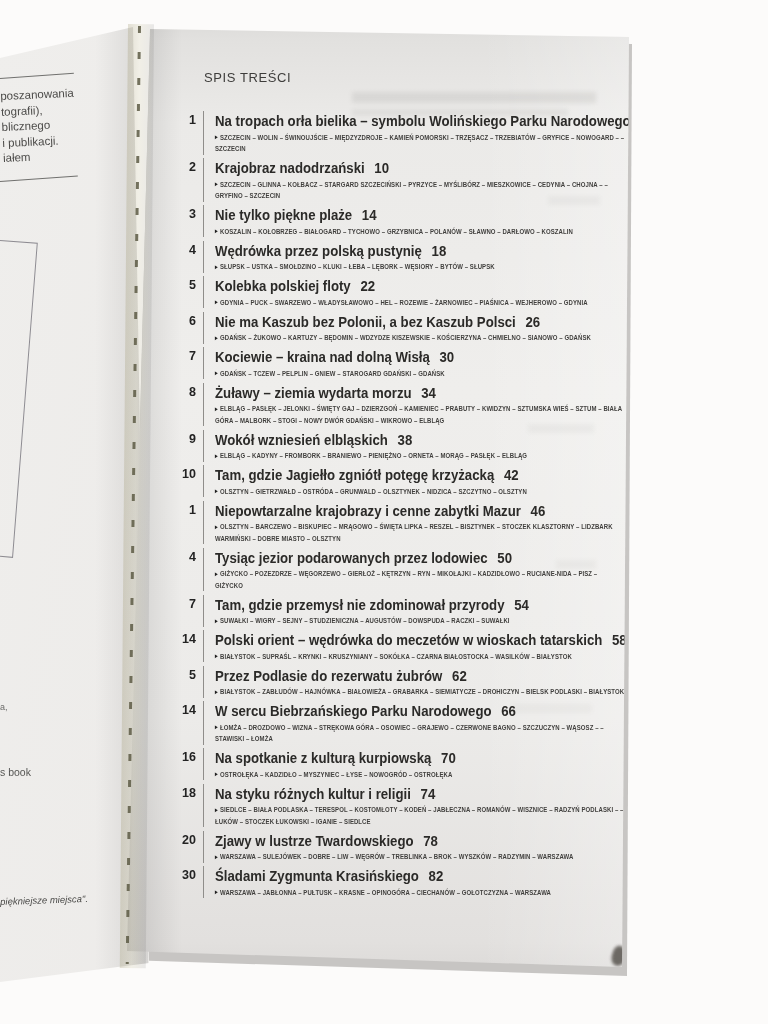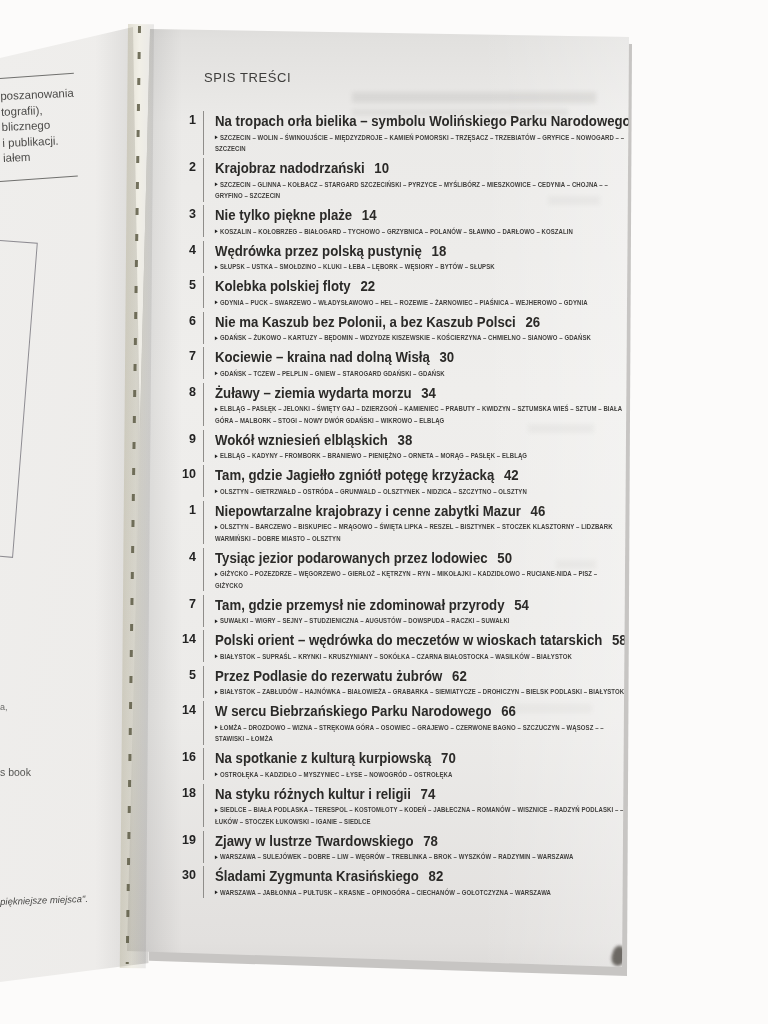--- a/index.html
+++ b/index.html
@@ -334,21 +334,21 @@
     <div class="entry-body">
       <div class="title-line">
         <span class="title">Na styku różnych kultur i religii</span><span class="pageno">74</span>
       </div>
       <div class="route">
         <span class="marker">▸</span><span>SIEDLCE – BIAŁA PODLASKA – TERESPOL – KOSTOMŁOTY – KODEŃ – JABŁECZNA – ROMANÓW – WISZNICE – RADZYŃ PODLASKI – – ŁUKÓW – STOCZEK ŁUKOWSKI – IGANIE – SIEDLCE</span>
       </div>
     </div>
   </li>
           <li class="entry">
-    <div class="num-cell">19</div>
+    <div class="num-cell">20</div>
     <div class="entry-body">
       <div class="title-line">
         <span class="title">Zjawy w lustrze Twardowskiego</span><span class="pageno">78</span>
       </div>
       <div class="route">
         <span class="marker">▸</span><span>WARSZAWA – SULEJÓWEK – DOBRE – LIW – WĘGRÓW – TREBLINKA – BROK – WYSZKÓW – RADZYMIN – WARSZAWA</span>
       </div>
     </div>
   </li>
           <li class="entry">

